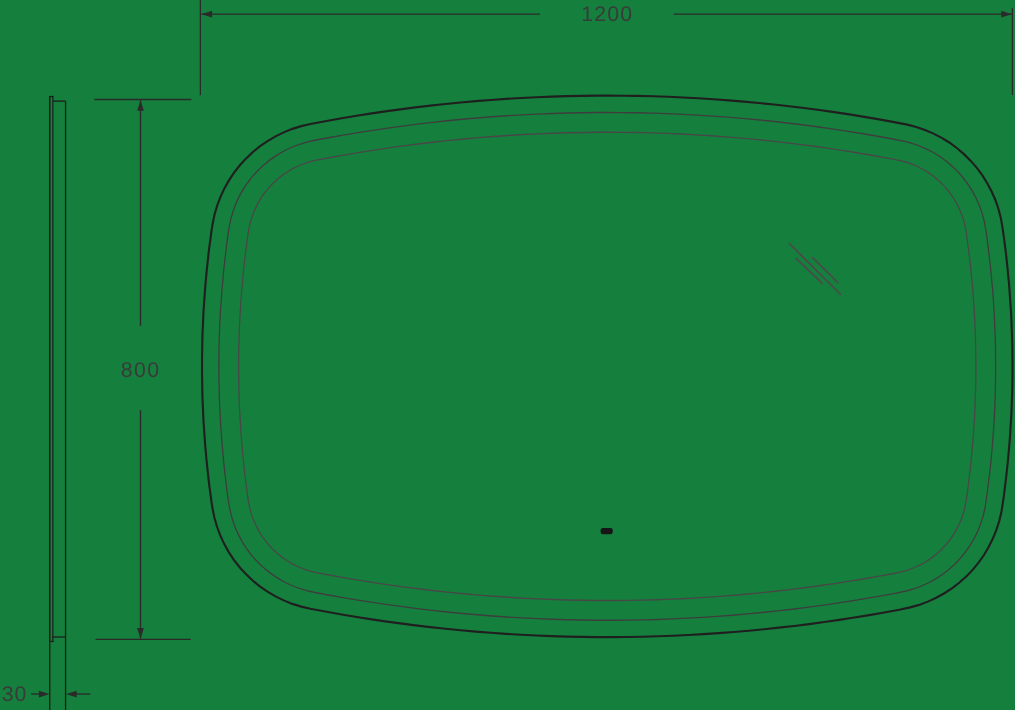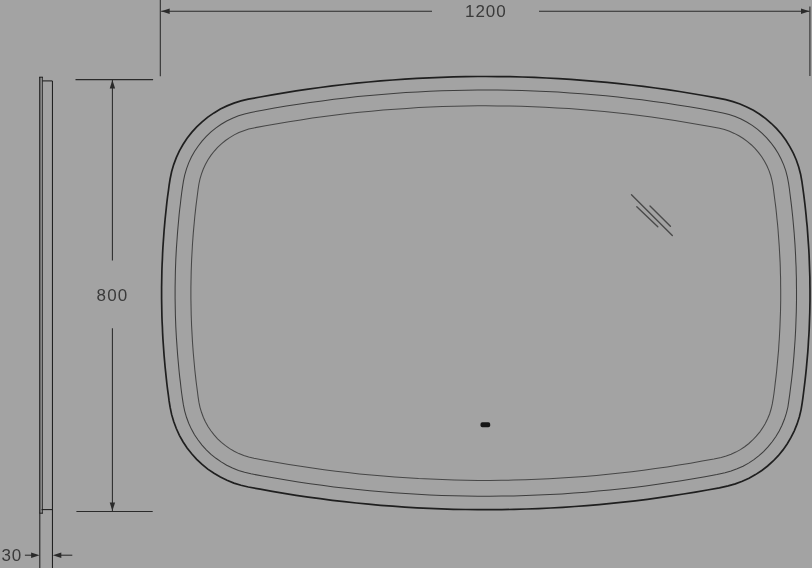--- a/index.html
+++ b/index.html
@@ -1,16 +1,16 @@
 <!DOCTYPE html>
 <html><head>
 <meta charset="utf-8">
 <style>
   html,body{margin:0;padding:0;background:#ffffff;}
-  .page{position:relative;width:812px;height:568px;background:#a3a3a3;overflow:hidden;}
+  .page{position:relative;width:812px;height:568px;background:#15803d;overflow:hidden;}
   svg{position:absolute;left:0;top:0;}
   text{font-family:"Liberation Sans",sans-serif;fill:#3a3a3a;}
 </style>
 </head>
 <body>
 <div class="page">
 <svg width="812" height="568" viewBox="0 0 812 568">
 
   <path d="M485.8 76.5 L498.0 76.6 L510.1 76.7 L522.3 77.0 L534.4 77.4 L546.5 78.0 L558.7 78.6 L570.8 79.4 L582.9 80.3 L595.0 81.3 L607.1 82.4 L619.2 83.6 L631.3 85.0 L643.4 86.4 L655.4 88.0 L667.4 89.7 L679.5 91.5 L691.5 93.5 L703.4 95.5 L715.4 97.7 L725.8 99.7 L733.0 101.6 L740.0 104.0 L746.8 106.9 L753.4 110.3 L759.7 114.2 L765.7 118.6 L771.4 123.5 L776.6 128.7 L781.5 134.3 L785.9 140.3 L789.8 146.6 L793.3 153.2 L796.3 160.0 L798.7 167.0 L800.6 174.2 L801.9 181.5 L802.7 187.1 L803.5 192.8 L804.2 198.4 L804.9 204.1 L805.5 209.7 L806.1 215.4 L806.6 221.1 L807.2 226.7 L807.6 232.4 L808.0 238.1 L808.4 243.8 L808.8 249.5 L809.1 255.2 L809.3 260.8 L809.5 266.5 L809.7 272.2 L809.9 277.9 L809.9 283.6 L810.0 289.3 L810.0 295.0 L810.0 300.7 L809.9 306.4 L809.8 312.1 L809.6 317.8 L809.4 323.5 L809.2 329.2 L808.9 334.8 L808.5 340.5 L808.2 346.2 L807.8 351.9 L807.3 357.6 L806.8 363.2 L806.3 368.9 L805.7 374.6 L805.1 380.2 L804.4 385.9 L803.7 391.5 L803.0 397.2 L802.2 402.8 L801.1 409.6 L799.4 416.8 L797.1 423.9 L794.3 430.8 L791.0 437.4 L787.3 443.8 L783.0 449.9 L778.3 455.7 L773.2 461.0 L767.6 466.0 L761.8 470.5 L755.5 474.6 L749.0 478.2 L742.3 481.3 L735.3 483.9 L728.2 485.9 L719.4 487.8 L707.4 490.0 L695.4 492.1 L683.5 494.0 L671.4 495.9 L659.4 497.6 L647.4 499.3 L635.3 500.8 L623.2 502.1 L611.2 503.4 L599.1 504.6 L587.0 505.6 L574.8 506.5 L562.7 507.3 L550.6 508.0 L538.4 508.6 L526.3 509.0 L514.2 509.4 L502.0 509.6 L489.9 509.7 L477.7 509.7 L465.5 509.5 L453.4 509.3 L441.3 508.9 L429.1 508.4 L417.0 507.8 L404.8 507.1 L392.7 506.2 L380.6 505.3 L368.5 504.2 L356.4 503.0 L344.3 501.7 L332.3 500.3 L320.2 498.7 L308.2 497.1 L296.1 495.3 L284.1 493.4 L272.2 491.4 L260.2 489.2 L248.3 487.0 L241.0 485.3 L233.9 483.1 L227.0 480.3 L220.4 477.1 L214.0 473.3 L207.8 469.1 L202.1 464.4 L196.7 459.3 L191.7 453.8 L187.1 447.9 L183.0 441.7 L179.4 435.3 L176.3 428.5 L173.7 421.6 L171.6 414.4 L170.1 407.2 L169.1 400.9 L168.4 395.3 L167.6 389.7 L166.9 384.0 L166.3 378.3 L165.7 372.7 L165.1 367.0 L164.6 361.3 L164.1 355.7 L163.7 350.0 L163.3 344.3 L162.9 338.6 L162.6 332.9 L162.4 327.3 L162.1 321.6 L161.9 315.9 L161.8 310.2 L161.7 304.5 L161.6 298.8 L161.6 293.1 L161.6 287.4 L161.7 281.7 L161.8 276.0 L161.9 270.3 L162.1 264.6 L162.4 258.9 L162.6 253.3 L162.9 247.6 L163.3 241.9 L163.7 236.2 L164.1 230.5 L164.6 224.9 L165.1 219.2 L165.7 213.5 L166.3 207.9 L166.9 202.2 L167.6 196.5 L168.4 190.9 L169.1 185.3 L170.1 179.0 L171.6 171.8 L173.7 164.6 L176.3 157.7 L179.4 150.9 L183.0 144.5 L187.1 138.3 L191.7 132.4 L196.7 126.9 L202.1 121.8 L207.8 117.1 L214.0 112.9 L220.4 109.1 L227.0 105.9 L233.9 103.1 L241.0 100.9 L248.3 99.2 L260.2 97.0 L272.2 94.8 L284.1 92.8 L296.1 90.9 L308.2 89.1 L320.2 87.5 L332.3 85.9 L344.3 84.5 L356.4 83.2 L368.5 82.0 L380.6 80.9 L392.7 80.0 L404.8 79.1 L417.0 78.4 L429.1 77.8 L441.3 77.3 L453.4 76.9 L465.5 76.7 L477.7 76.5 L485.8 76.5 Z" fill="none" stroke="#1f1f1f" stroke-width="1.7"></path>
 

